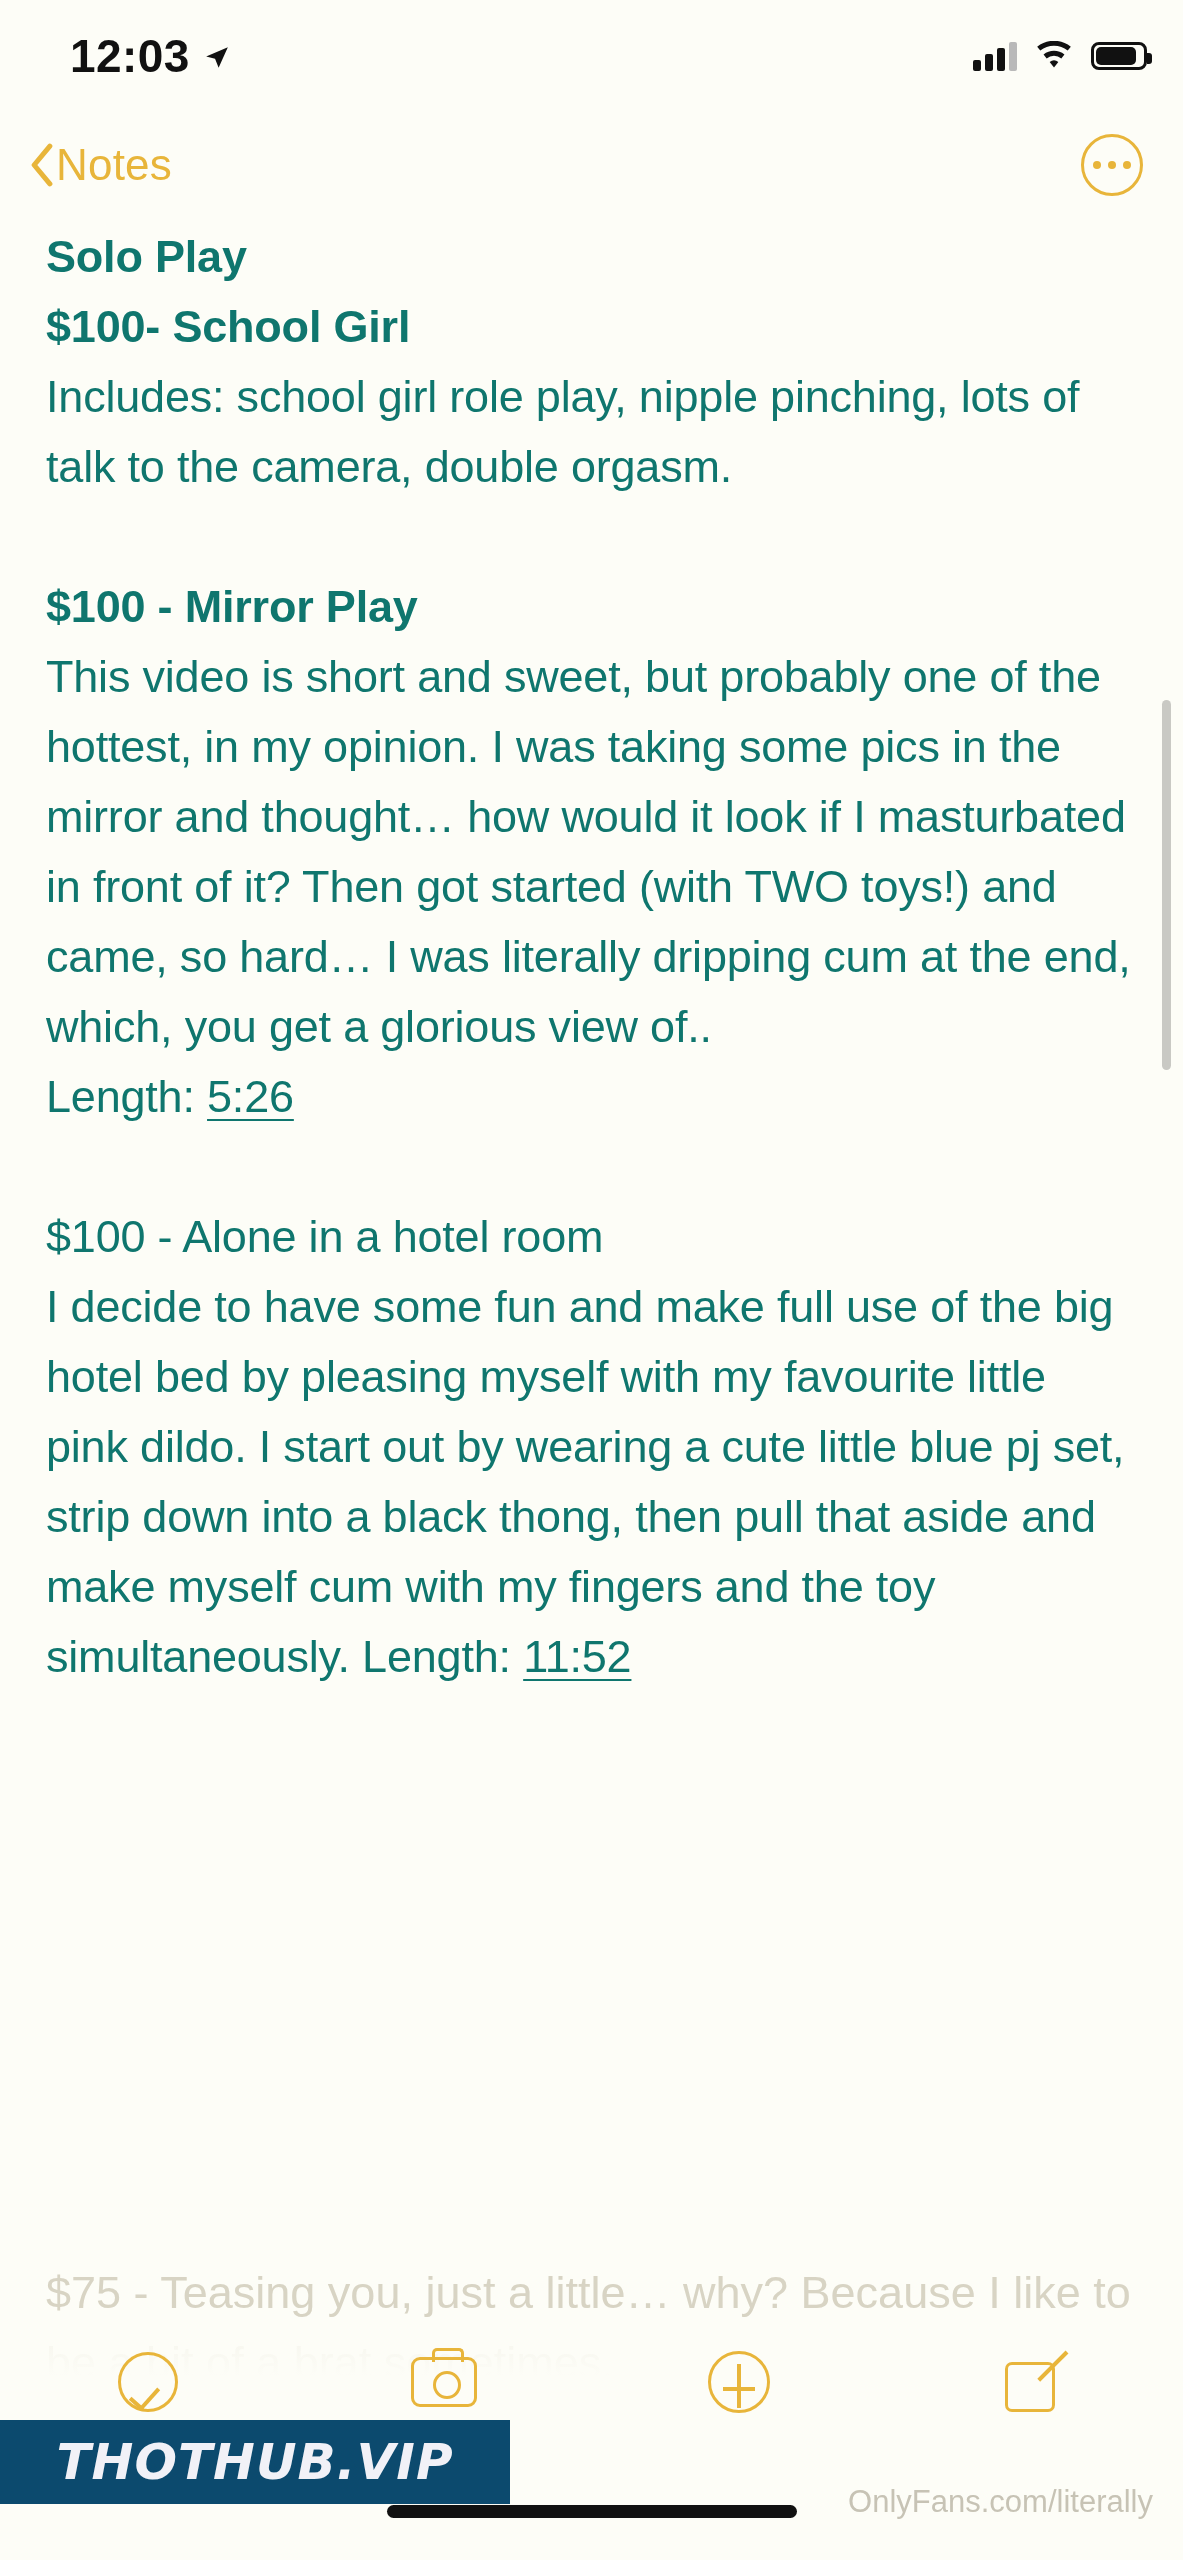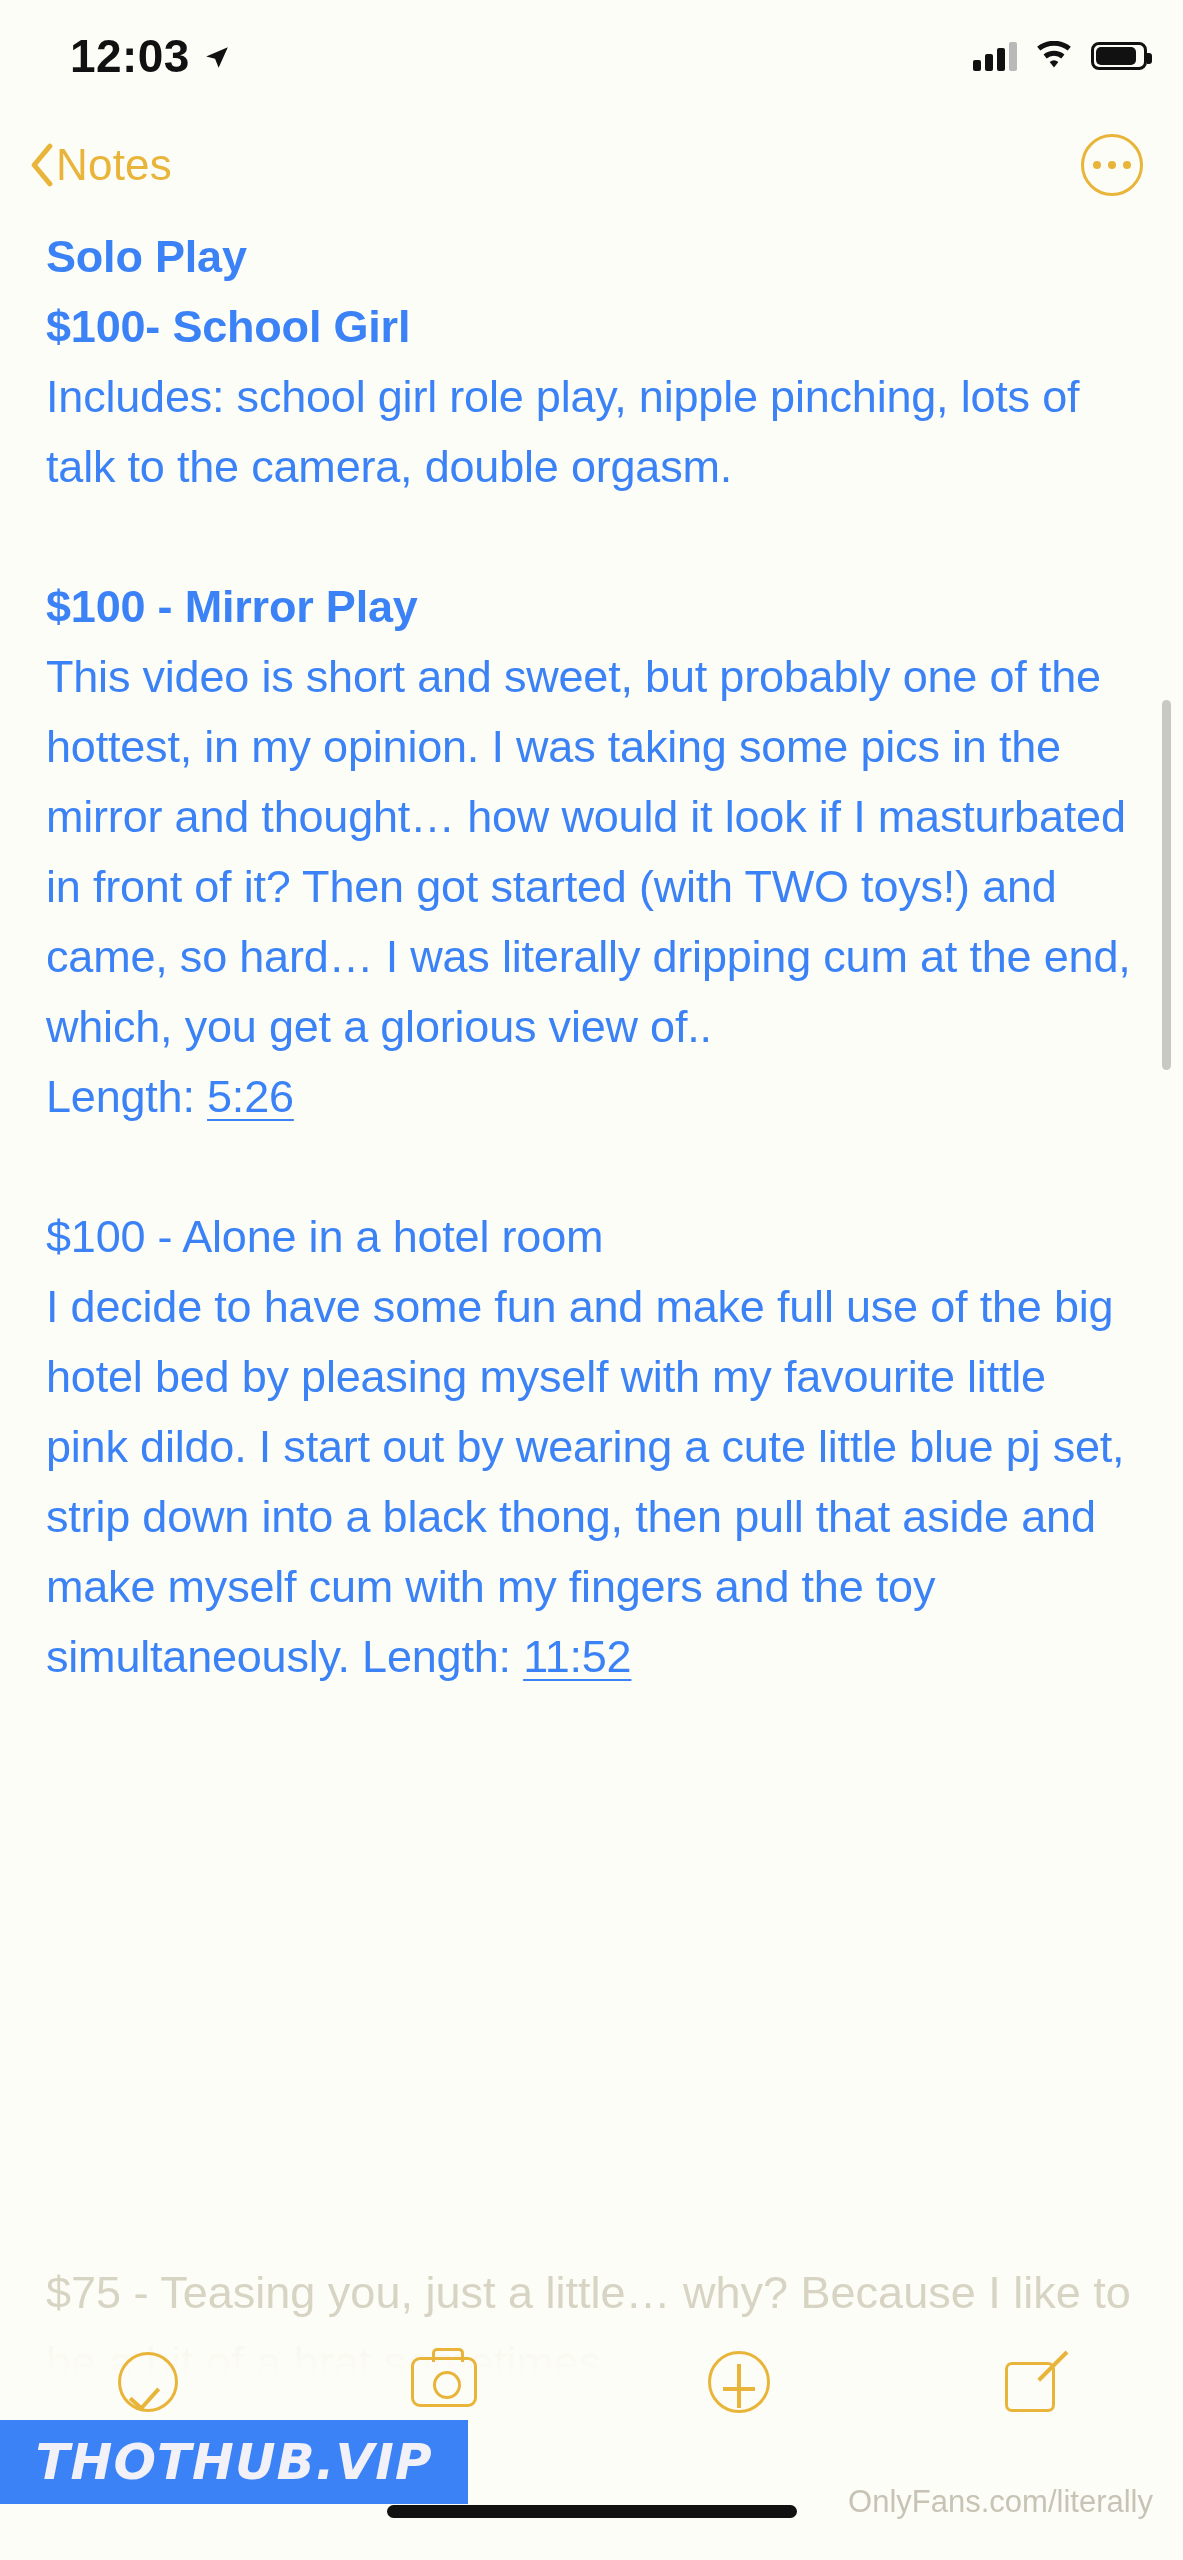--- a/index.html
+++ b/index.html
@@ -136,21 +136,21 @@
     position: absolute;
     top: 222px;
     left: 0; right: 0;
     bottom: 200px;
     padding: 0 44px 0 46px;
     overflow: hidden;
   }
   .note-body p {
     font-size: 45px;
     line-height: 70px;
-    color: #3b82f6;
+    color: #0f766e;
     letter-spacing: -0.2px;
     font-weight: 400;
   }
   .note-body p.bold {
     font-weight: 700;
   }
   .note-body p.spacer {
     height: 70px;
   }
   .u { text-decoration: underline; text-decoration-thickness: 2px; text-underline-offset: 7px; }
@@ -274,23 +274,23 @@
     background: #e8b53a;
     transform: rotate(-45deg);
     transform-origin: right center;
   }
 
   
   .watermark {
     position: absolute;
     left: 0;
     bottom: 56px;
-    width: 468px;
+    width: 510px;
     height: 84px;
-    background: #3b82f6;
+    background: #0c4a6e;
     display: flex;
     align-items: center;
     justify-content: center;
     z-index: 5;
   }
   .watermark span {
     font-family: "DejaVu Sans", sans-serif;
     font-weight: 700;
     font-style: italic;
     font-size: 50px;

